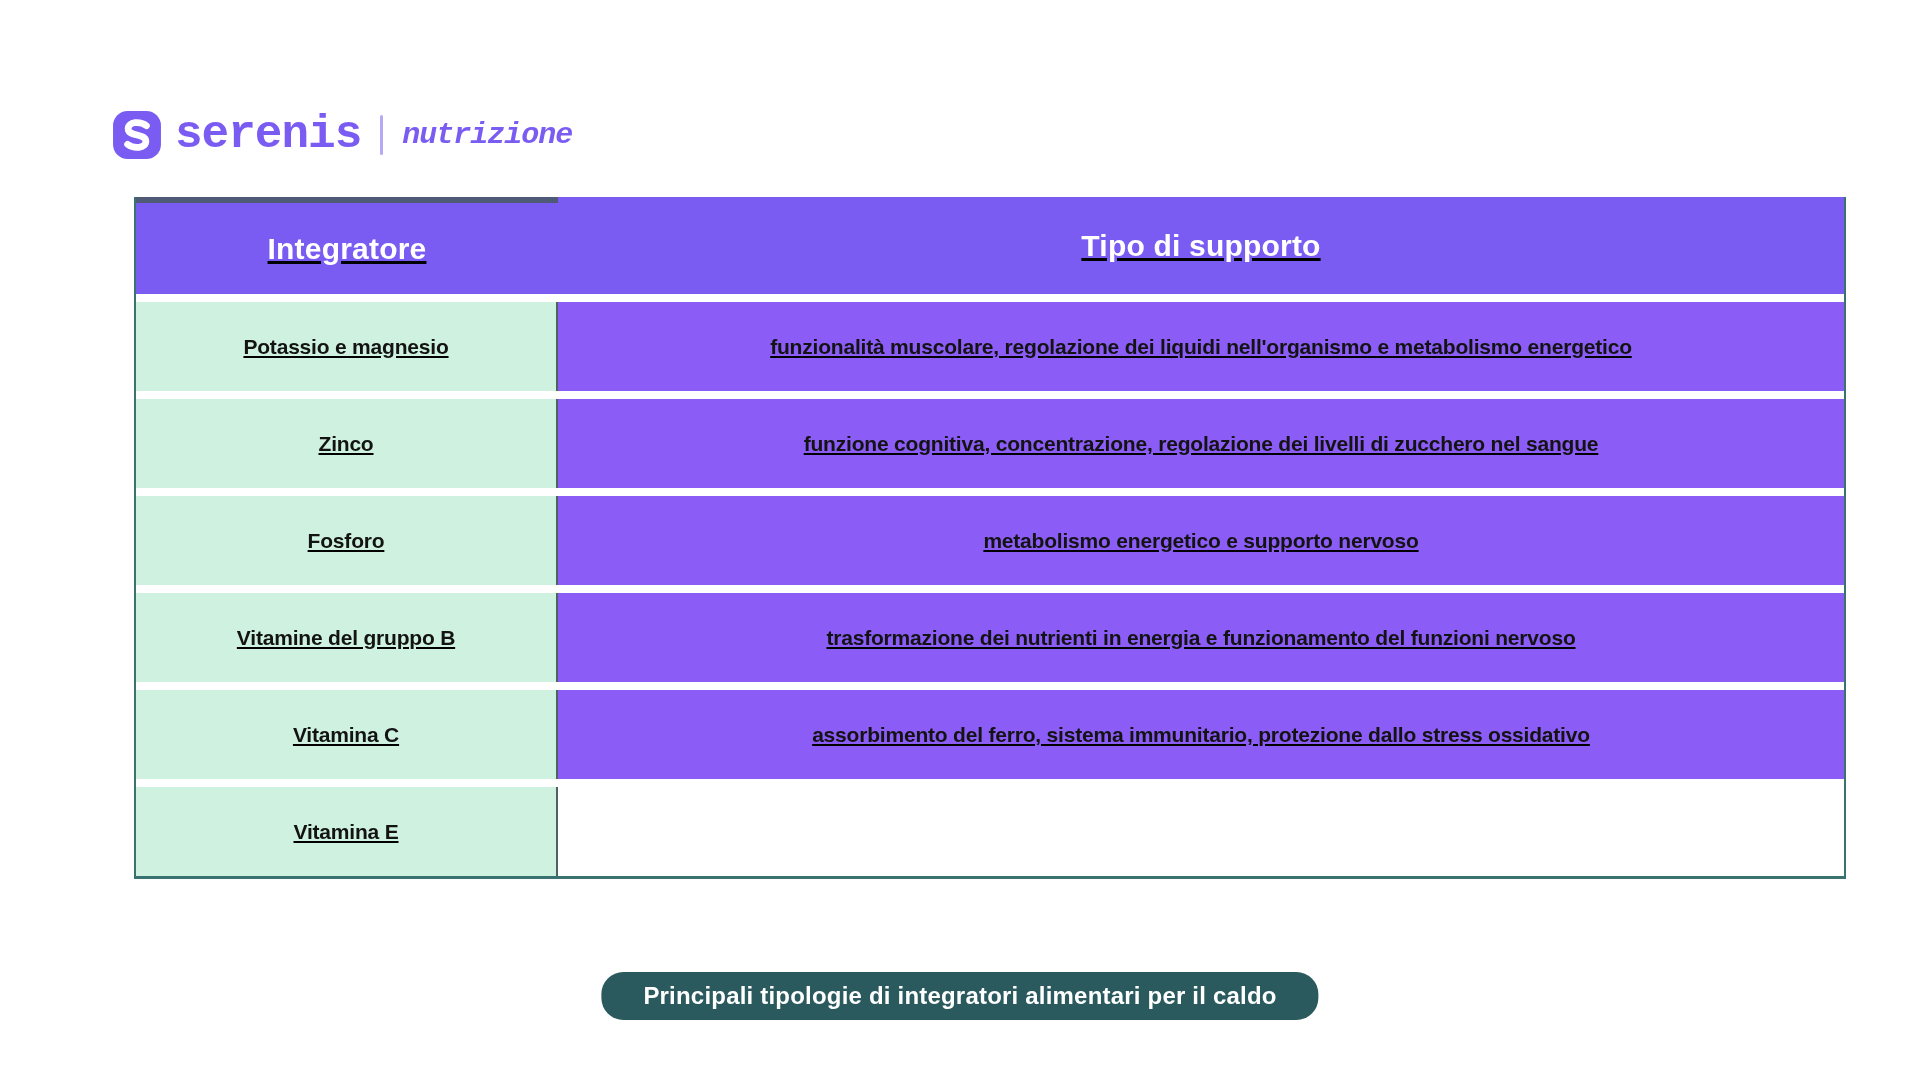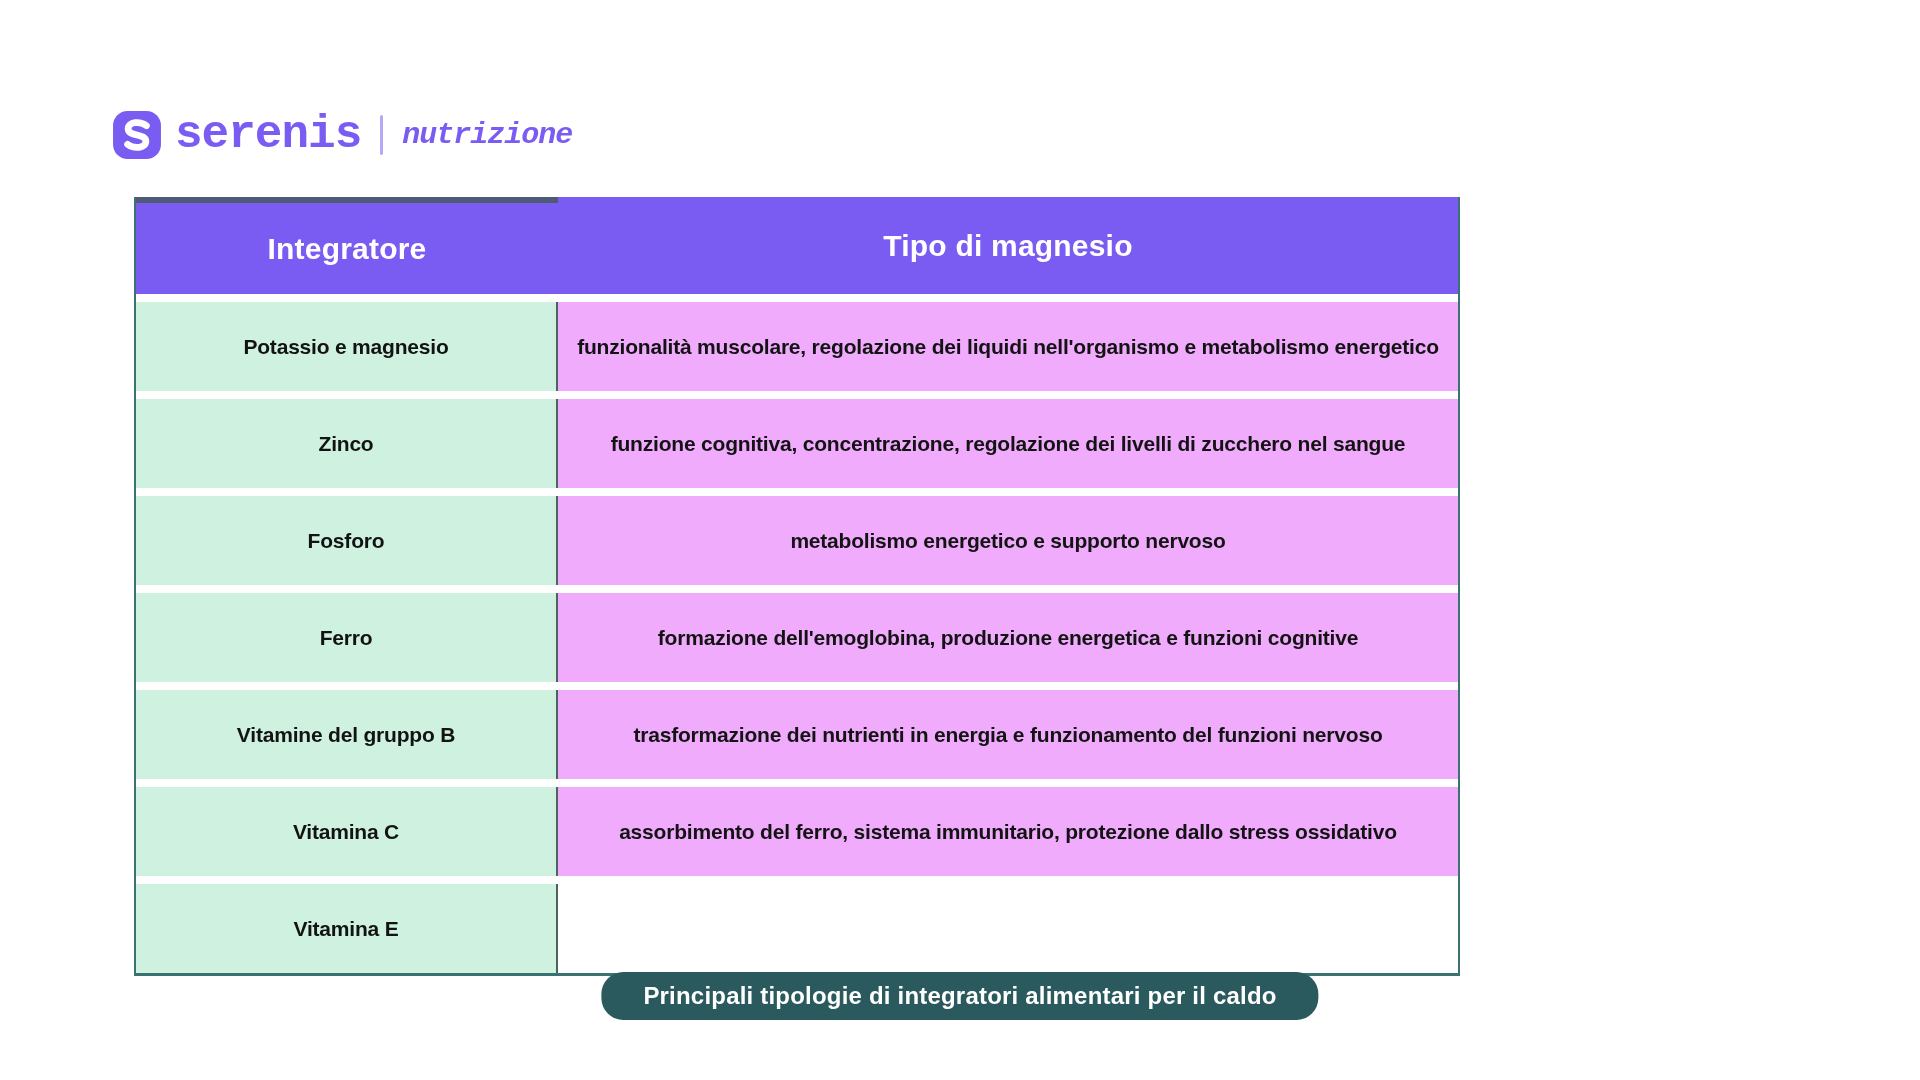--- a/index.html
+++ b/index.html
@@ -43,25 +43,26 @@
     letter-spacing: -1px;
     color: var(--brand-purple, #7B5CF3);
     line-height: 1;
   }
 
   
   .supplement-table {
     position: absolute;
     left: 134px;
     top: 197px;
-    width: 1326px;
+    width: 1712px;
     border: 2px solid var(--table-border, #397270);
     border-top: none;
     border-bottom-width: 3px;
     background: #ffffff;
+    text-decoration: underline;
   }
   .thead { display: flex; height: 97px; }
   .th {
     background: var(--header-bg, #7B5CF3);
     color: var(--header-text, #ffffff);
     font-size: 30px;
     font-weight: 700;
     letter-spacing: 0.2px;
     display: flex;
     align-items: center;
@@ -83,21 +84,21 @@
     color: var(--row-text, #131313);
     font-size: 21px;
     letter-spacing: -0.2px;
     padding: 0 16px;
   }
   .td-left {
     width: 422px;
     background: var(--left-column-bg, #CEF2DF);
     border-right: 2px solid var(--column-divider, #4D6360);
   }
-  .td-right { flex: 1; background: #f0abfc; }
+  .td-right { flex: 1; background: #8b5cf6; }
 
   
   .caption-pill {
     position: absolute;
     top: 972px;
     left: 50%;
     transform: translateX(-50%);
     height: 48px;
     display: flex;
     align-items: center;
@@ -120,42 +121,38 @@
     <path d="M33 15 C 27 10.5, 15.5 11, 15.5 18 C 15.5 26, 32.5 22, 32.5 30 C 32.5 37, 21 37.5, 15 33" fill="none" stroke="#ffffff" stroke-width="6.5" stroke-linecap="round"></path>
   </svg>
   <span class="logo-brand">serenis</span>
   <span class="logo-sep"></span>
   <span class="logo-suffix">nutrizione</span>
 </header>
 
 <section class="supplement-table">
   <div class="thead">
     <div class="th th-left">Integratore</div>
-    <div class="th th-right">Tipo di magnesio</div>
+    <div class="th th-right">Tipo di supporto</div>
   </div>
   <div id="table-body">
   <div class="trow">
     <div class="td td-left">Potassio e magnesio</div>
     <div class="td td-right">funzionalità muscolare, regolazione dei liquidi nell'organismo e metabolismo energetico</div>
   </div>
 
   <div class="trow">
     <div class="td td-left">Zinco</div>
     <div class="td td-right">funzione cognitiva, concentrazione, regolazione dei livelli di zucchero nel sangue</div>
   </div>
 
   <div class="trow">
     <div class="td td-left">Fosforo</div>
     <div class="td td-right">metabolismo energetico e supporto nervoso</div>
   </div>
 
-  <div class="trow">
-    <div class="td td-left">Ferro</div>
-    <div class="td td-right">formazione dell'emoglobina, produzione energetica e funzioni cognitive</div>
-  </div>
 
   <div class="trow">
     <div class="td td-left">Vitamine del gruppo B</div>
     <div class="td td-right">trasformazione dei nutrienti in energia e funzionamento del funzioni nervoso</div>
   </div>
 
   <div class="trow">
     <div class="td td-left">Vitamina C</div>
     <div class="td td-right">assorbimento del ferro, sistema immunitario, protezione dallo stress ossidativo</div>
   </div>

